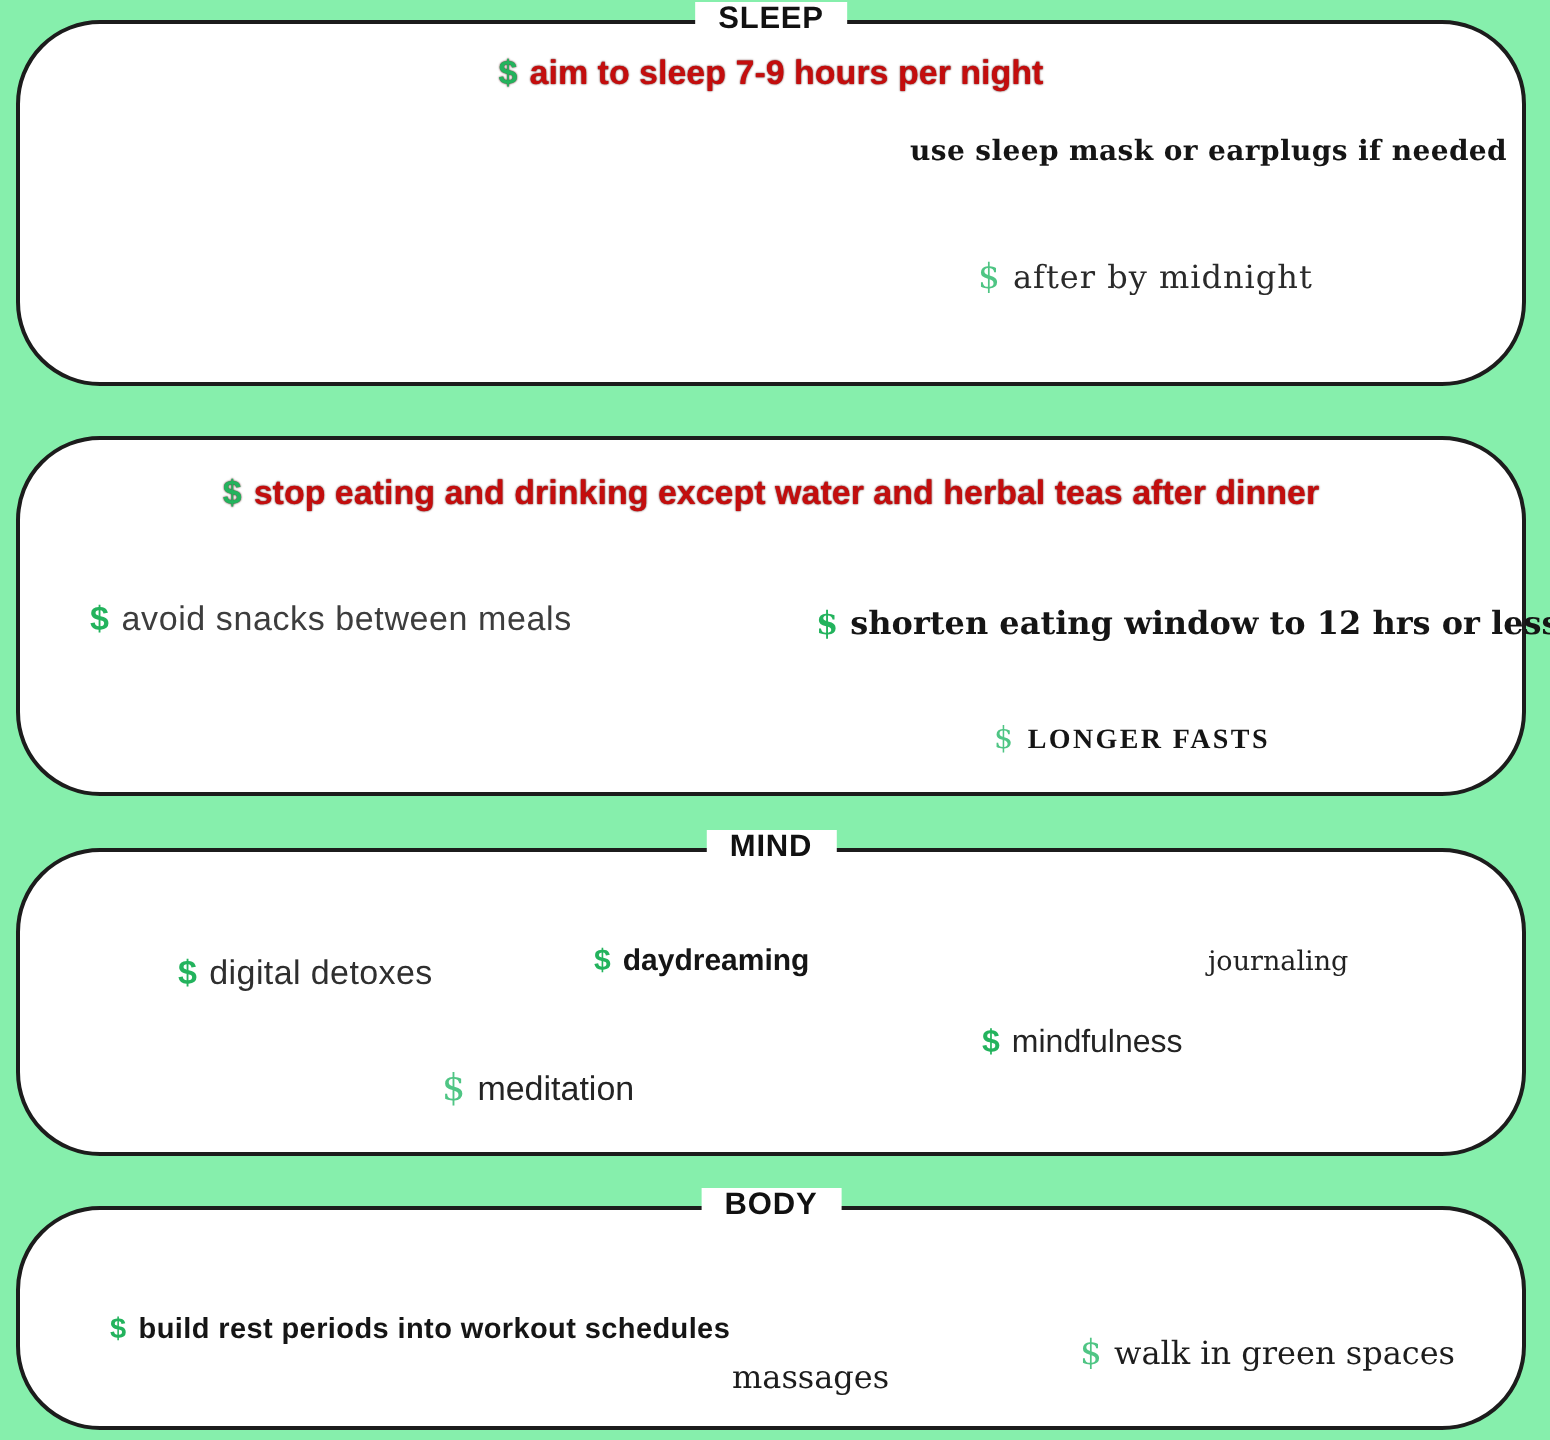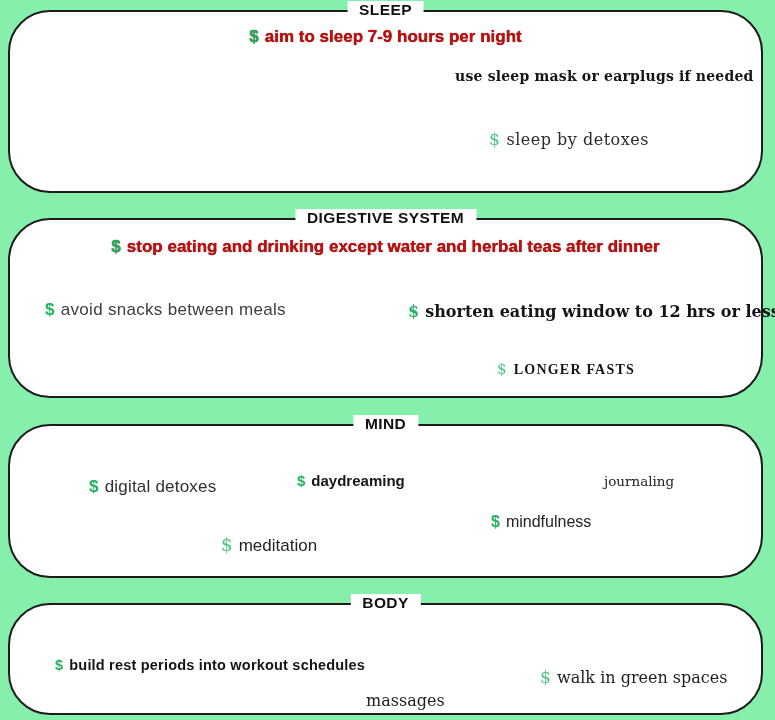--- a/index.html
+++ b/index.html
@@ -59,38 +59,37 @@
     font:400 13.5px "DejaVu Serif", serif; color:#222;margin-left:16px; }
   #i-mind-mindful { left:468px; top:87px;
     font:400 16px "Liberation Sans", sans-serif; color:#242424;margin-left:13px; }
   #i-mind-meditate { left:211px; top:108px;
     font:400 17px "Liberation Sans", sans-serif; color:#242424; }
 
   
   #i-body-build { left:45px; top:52px;
     font:700 14.5px "Liberation Sans", sans-serif; letter-spacing:0.2px; }
   #i-body-massage { left:356px; top:74px;
-    font:400 16px "DejaVu Serif", serif; color:#1d1d1d;margin-top:12px; }
+    font:400 16px "DejaVu Serif", serif; color:#1d1d1d; }
   #i-body-walk { left:530px; top:62px;
     font:400 16px "DejaVu Serif", serif; color:#1d1d1d; }
 </style>
 </head>
 <body>
 
 <div id="canvas">
 
   <div class="box" id="box-sleep">
     <span class="legend">SLEEP</span>
     <span class="item" id="i-sleep-aim"><span class="d">$</span><span>aim to sleep 7-9 hours per night</span></span>
     <span class="item" id="i-sleep-mask"><span>use sleep mask or earplugs if needed</span></span>
-    <span class="item" id="i-sleep-midnight"><span class="d d-serif">$</span><span>sleep by detoxes</span></span>
+    <span class="item" id="i-sleep-midnight"><span class="d d-serif">$</span><span>after by midnight</span></span>
   </div>
 
   <div class="box" id="box-digestive">
-    <span class="legend">DIGESTIVE SYSTEM</span>
     <span class="item" id="i-dig-stop"><span class="d">$</span><span>stop eating and drinking except water and herbal teas after dinner</span></span>
     <span class="item" id="i-dig-avoid"><span class="d">$</span><span>avoid snacks between meals</span></span>
     <span class="item" id="i-dig-shorten"><span class="d">$</span><span>shorten eating window to 12 hrs or less</span></span>
     <span class="item" id="i-dig-longer"><span class="d d-serif">$</span><span>LONGER FASTS</span></span>
   </div>
 
   <div class="box" id="box-mind">
     <span class="legend">MIND</span>
     <span class="item" id="i-mind-digital"><span class="d">$</span><span>digital detoxes</span></span>
     <span class="item" id="i-mind-daydream"><span class="d">$</span><span>daydreaming</span></span>

